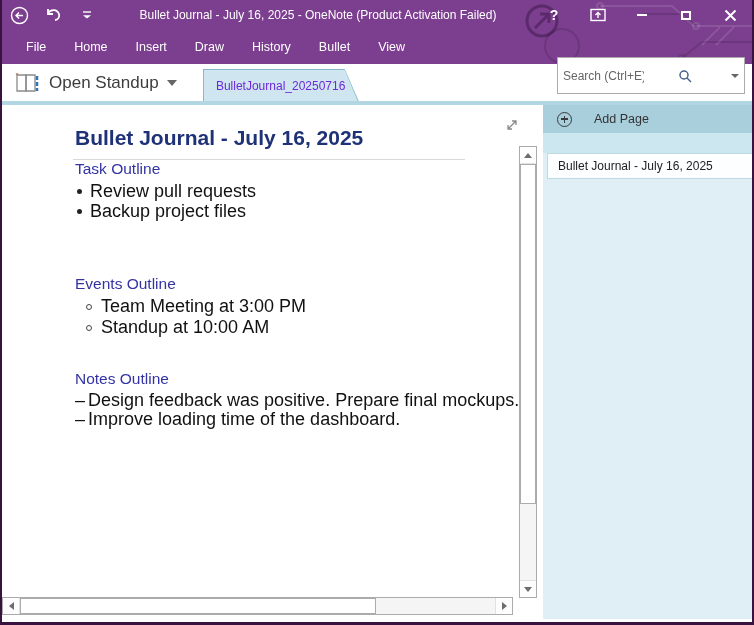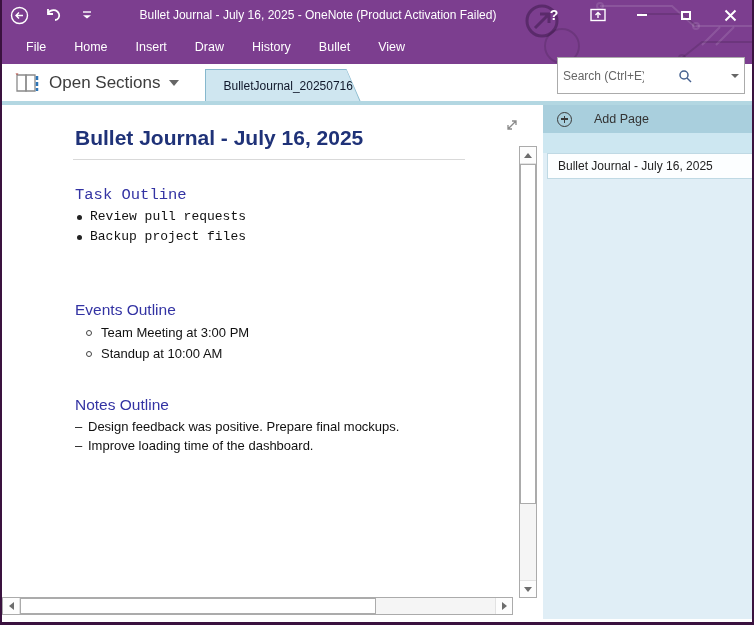--- a/index.html
+++ b/index.html
@@ -38,39 +38,39 @@
   .section-bar{height:37px;background:#fff;display:flex;align-items:flex-end;position:relative;}
   .open-sections{display:flex;align-items:center;gap:8px;margin-left:12px;height:37px;cursor:default;}
   .open-sections .label{font-size:17px;color:#3d3d3d;}
   .caret-down{width:0;height:0;border-left:5px solid transparent;border-right:5px solid transparent;border-top:6px solid #666;}
   .caret-down.small{border-left-width:4px;border-right-width:4px;border-top-width:4px;}
   .section-tab{margin-left:26px;height:32px;position:relative;width:156px;
     clip-path:polygon(0 0,calc(100% - 14px) 0,100% 100%,0 100%);
     background:var(--tabborder);cursor:default;}
   .section-tab .inner{position:absolute;inset:1px 1px 0 1px;
     clip-path:polygon(0 0,calc(100% - 13px) 0,100% 100%,0 100%);
-    background:var(--tabfill);display:flex;align-items:center;padding-left:18px;
-    font-size:12px;color:#0f172a;}
+    background:var(--tabfill);display:flex;align-items:center;
+    font-size:12px;color:#6d28d9;justify-content:center;}
   .search-box{margin-left:auto;margin-right:7px;margin-bottom:7px;width:188px;height:37px;
     border:1px solid #ababab;background:#fff;display:flex;align-items:center;padding:0 5px;gap:34px;}
   .search-box input{border:none;outline:none;flex:1;font-size:12px;color:#444;
     font-family:"Liberation Sans",sans-serif;background:transparent;min-width:0;}
   .search-box input::placeholder{color:#666;}
   .strip{height:4px;background:var(--strip);}
   
   .main{display:flex;height:514px;}
   .content{position:relative;flex:1;background:#fff;padding-left:73px;padding-top:21px;}
   .page-title{font-size:21px;color:var(--title-navy);cursor:text;}
   .title-rule{width:392px;height:1px;background:#d9d9d9;margin-top:9px;margin-left:-2px;}
   .note-section h2{font-size:15.5px;font-weight:400;color:var(--heading);cursor:text;}
-  .sec-task{margin-top:26px;font-family:Liberation Mono, monospace;}
+  .sec-task{}
   .sec-events{margin-top:54px;}
   .sec-notes{margin-top:32px;}
   ul{list-style:none;margin-top:3px;}
-  li{font-size:13px;color:#111;position:relative;cursor:text;}
+  li{font-size:18px;color:#111;position:relative;cursor:text;}
   ul.disc li{line-height:20px;padding-left:15px;}
   ul.disc li::before{content:"";position:absolute;left:2px;top:8px;width:5px;height:5px;border-radius:50%;background:#222;}
   ul.circle li{line-height:21px;padding-left:24px;margin-left:2px;}
   ul.circle li::before{content:"";position:absolute;left:9px;top:8px;width:4px;height:4px;border-radius:50%;border:1px solid #444;}
   ul.dash li{line-height:19px;padding-left:13px;}
   ul.dash li::before{content:"\2013";position:absolute;left:0;top:0;color:#111;}
   .expand-btn{position:absolute;top:13px;right:24px;width:14px;height:14px;cursor:pointer;}
   
   .vscroll{position:absolute;top:41px;right:6px;width:18px;height:452px;border:1px solid #ababab;background:#f5f5f5;}
   .vscroll .btn{height:17px;background:#fdfdfd;display:flex;align-items:center;justify-content:center;cursor:pointer;}
@@ -180,21 +180,21 @@
   </div>
 
   <div class="section-bar">
     <div class="open-sections">
       <svg width="27" height="21" viewBox="0 0 27 21">
         <path d="M3,3 H12 V19 H3 Z" fill="none" stroke="#8a8a8a" stroke-width="1.3"></path>
         <path d="M12,3 H21 V19 H12 Z" fill="none" stroke="#8a8a8a" stroke-width="1.3"></path>
         <path d="M3,3 L1.5,1.5 H4.5 Z" fill="#b03a2e"></path>
         <path d="M23,4 V8 M23,10 V14 M23,16 V19" stroke="#2e75b6" stroke-width="2.5"></path>
       </svg>
-      <span class="label">Open Sections</span>
+      <span class="label">Open Standup</span>
       <span class="caret-down"></span>
     </div>
     <div class="section-tab">
       <div class="inner">
         <span>BulletJournal_20250716</span>
       </div>
     </div>
     <div class="search-box">
       <input type="text" placeholder="Search (Ctrl+E)" style="">
       <svg width="14" height="14" viewBox="0 0 14 14" style="cursor:pointer;">

